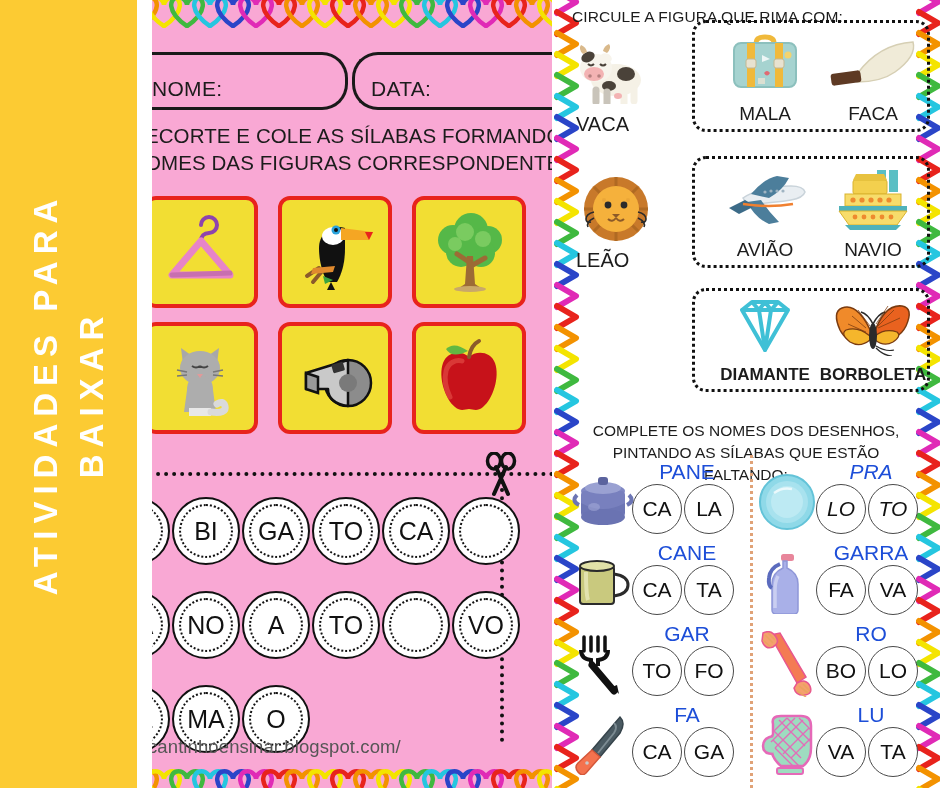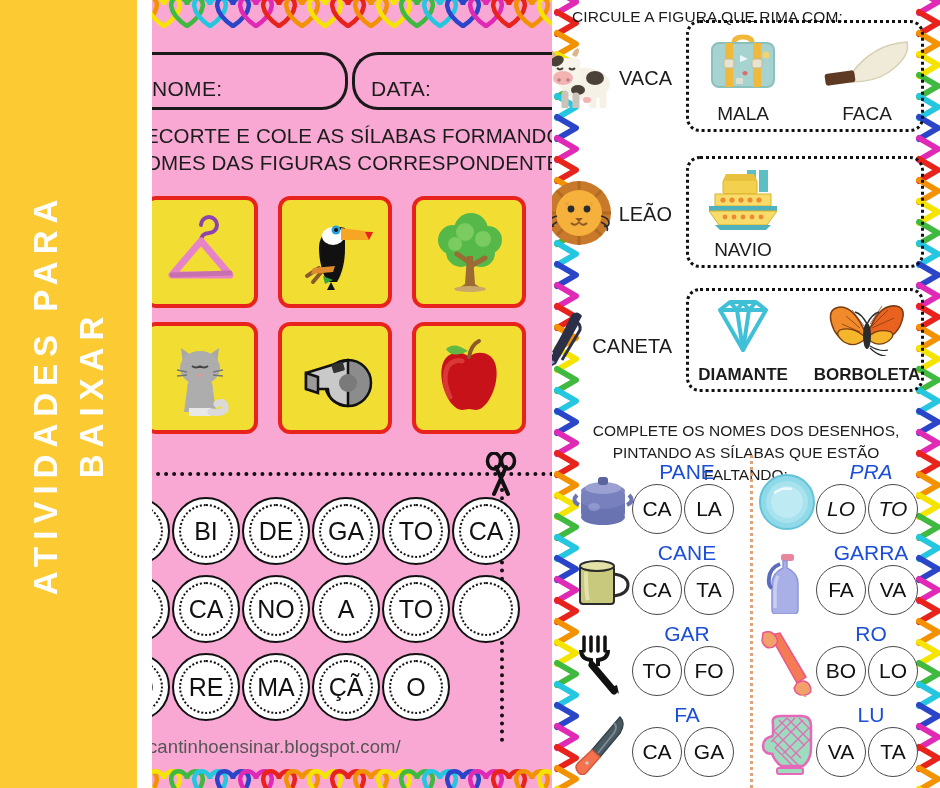--- a/index.html
+++ b/index.html
@@ -94,21 +94,21 @@
   }
   .cut-vline {
     position:absolute; left: 348px; top: 472px; width: 0; height: 270px;
     border-left: 4px dotted #111;
   }
   .scissors { position:absolute; left: 332px; top: 452px; }
 
   .syl-grid {
     position:absolute; left: -50px; top: 492px;
     display:grid; grid-template-columns: repeat(6, 68px);
-    grid-auto-rows: 78px; gap: 0px 2px;
+    grid-auto-rows: 78px; gap: 16px 2px;
     align-items:center; justify-items:center;
   }
   .syl {
     width: 68px; height: 68px; border-radius: 50%;
     border: 2.5px solid #111;
     display:flex; align-items:center; justify-content:center;
     font-size: 25px; color:#111; background:#fff;
     position: relative;
   }
   .syl::before {
@@ -133,27 +133,27 @@
   .zig.r { right: -2px; }
 
   .r-title {
     position:absolute; left: 20px; top: 8px; width: 350px;
     font-size: 15.5px; color:#1c1c1c; letter-spacing:.1px; white-space:nowrap;
   }
 
   .rhyme-row { position:absolute; left: 18px; width: 350px; height: 128px; }
   .rhyme-cue {
     position:absolute; left: 6px; top: 4px; width: 96px; height: 118px;
-    display:flex; flex-direction:row; align-items:center; justify-content:flex-end;
+    display:flex; flex-direction:column; align-items:flex-start; justify-content:flex-end;
   }
   .rhyme-cue .lbl { font-size: 20px; color:#1c1c1c; margin-top:2px; }
   .rhyme-box {
-    position:absolute; left: 116px; top: 6px; width: 238px; height: 112px;
+    position:absolute; left: 122px; top: 6px; width: 238px; height: 112px;
     border: 3px dotted #111; border-radius: 14px;
-    display:flex; align-items:flex-end; justify-content:space-between;
+    display:flex; align-items:flex-end; justify-content:flex-end;
     padding-bottom: 4px;
   }
   .rhyme-opt { display:flex; flex-direction:column; align-items:center; width: 108px; }
   .rhyme-opt .lbl { font-size: 19px; color:#1c1c1c; margin-top:2px; }
   .rhyme-opt.small .lbl { font-size: 17px; font-weight: bold; }
   .ic { display:flex; align-items:center; justify-content:center; height: 76px; }
 
   .r-title2 {
     position:absolute; left: 18px; top: 420px; width: 352px;
     text-align:center; font-size: 15.5px; color:#1c1c1c; line-height:1.42;
@@ -312,23 +312,20 @@
         <path d="M12 15 L24 42 M22 15 L10 42" stroke="#111" stroke-width="4" stroke-linecap="round"></path>
       </svg>
     </div>
 
     <div class="syl-grid">
         <div class="syl"></div>
         <div class="syl">
           <span>BI</span>
         </div>
         <div class="syl">
-          <span>DE</span>
-        </div>
-        <div class="syl">
           <span>GA</span>
         </div>
         <div class="syl">
           <span>TO</span>
         </div>
         <div class="syl">
           <span>CA</span>
         </div>
         <div class="syl"></div>
         <div class="syl">
@@ -345,23 +342,20 @@
         </div>
         <div class="syl"></div>
         <div class="syl">
           <span>VO</span>
         </div>
         <div class="syl">
           <span>RE</span>
         </div>
         <div class="syl">
           <span>MA</span>
-        </div>
-        <div class="syl">
-          <span>ÇÃ</span>
         </div>
         <div class="syl">
           <span>O</span>
         </div>
       </div>
 
     <div class="blog-url">cantinhoensinar.blogspot.com/</div>
 
     <div class="hearts-row bottom">
       <svg width="470" height="40" viewBox="0 0 470 40">
@@ -565,20 +559,38 @@
             <path d="M62 46 q8 4 6 9" stroke="#2B2B2B" stroke-width="1.6" fill="none"></path>
             <circle cx="28" cy="28" r="2" fill="#E8A437" opacity=".8"></circle>
             <circle cx="52" cy="28" r="2" fill="#E8A437" opacity=".8"></circle>
           </svg>
         </div>
         <div class="lbl">LEÃO</div>
       </div>
       <div class="rhyme-box">
         <div class="rhyme-opt">
           <div class="ic">
+            <svg width="88" height="62" viewBox="0 0 88 62">
+              <path d="M22 30 q18 -12 48 -12 q12 0 14 6 q-2 6 -14 8 q-26 4 -44 4 z" fill="#E9EEF2" stroke="#C9D3DA" stroke-width="1.5"></path>
+              <path d="M30 26 q14 -16 26 -18 l12 2 q-6 12 -20 20 z" fill="#4C7E9B"></path>
+              <path d="M26 34 q8 16 22 22 l10 -2 q-10 -10 -18 -22 z" fill="#4C7E9B"></path>
+              <path d="M8 40 l16 -8 l10 6 l-16 8 z" fill="#3C6B88"></path>
+              <path d="M22 36 q26 4 50 0" stroke="#F08030" stroke-width="2.5" fill="none"></path>
+              <g fill="#9FB4C2">
+                  <circle cx="44" cy="24" r="1.6"></circle>
+                  <circle cx="50" cy="23" r="1.6"></circle>
+                  <circle cx="56" cy="23" r="1.6"></circle>
+                  <circle cx="62" cy="23" r="1.6"></circle>
+                </g>
+            </svg>
+          </div>
+          <div class="lbl">AVIÃO</div>
+        </div>
+        <div class="rhyme-opt">
+          <div class="ic">
             <svg width="84" height="66" viewBox="0 0 84 66">
               <rect x="46" y="4" width="9" height="22" fill="#5BBFC4"></rect>
               <rect x="58" y="4" width="9" height="22" fill="#5BBFC4"></rect>
               <rect x="22" y="14" width="34" height="14" rx="2" fill="#F3D04E" stroke="#D9B32E"></rect>
               <path d="M22 14 l34 0 l-3 -6 l-28 0 z" fill="#E8C23F"></path>
               <rect x="14" y="28" width="56" height="12" fill="#F7DC6B" stroke="#D9B32E"></rect>
               <g fill="#EE8A2E">
                   <circle cx="22" cy="34" r="2.6"></circle>
                   <circle cx="31" cy="34" r="2.6"></circle>
                   <circle cx="40" cy="34" r="2.6"></circle>
@@ -596,31 +608,20 @@
                 </g>
               <path d="M14 59 l56 0 l-5 5 l-46 0 z" fill="#4FB2BA"></path>
             </svg>
           </div>
           <div class="lbl">NAVIO</div>
         </div>
       </div>
     </div>
 
     <div class="rhyme-row" style="top:282px;">
-      <div class="rhyme-cue">
-        <div class="ic">
-          <svg width="62" height="74" viewBox="0 0 62 74">
-            <path d="M42 6 q6 -4 10 2 l-26 48 l-8 4 l2 -9 z" fill="#2B3048"></path>
-            <path d="M18 60 l2 -9 l5 3 z" fill="#8FA3C8"></path>
-            <path d="M40 12 l8 5 l-18 32 l-8 -5 z" fill="#2B3048"></path>
-            <path d="M46 14 q5 2 4 8 l-18 30" fill="none" stroke="#2B3048" stroke-width="3"></path>
-          </svg>
-        </div>
-        <div class="lbl">CANETA</div>
-      </div>
       <div class="rhyme-box" style="height:104px;">
         <div class="rhyme-opt small">
           <div class="ic">
             <svg width="78" height="62" viewBox="0 0 78 62">
               <g fill="none" stroke="#3FC0D6" stroke-width="4" stroke-linejoin="round">
                 <path d="M16 16 L62 16 L39 56 Z"></path>
                 <path d="M16 16 L26 8 L52 8 L62 16"></path>
                 <path d="M26 8 L33 16 L39 8 L45 16 L52 8"></path>
                 <path d="M33 16 L39 56 L45 16"></path>
               </g>

